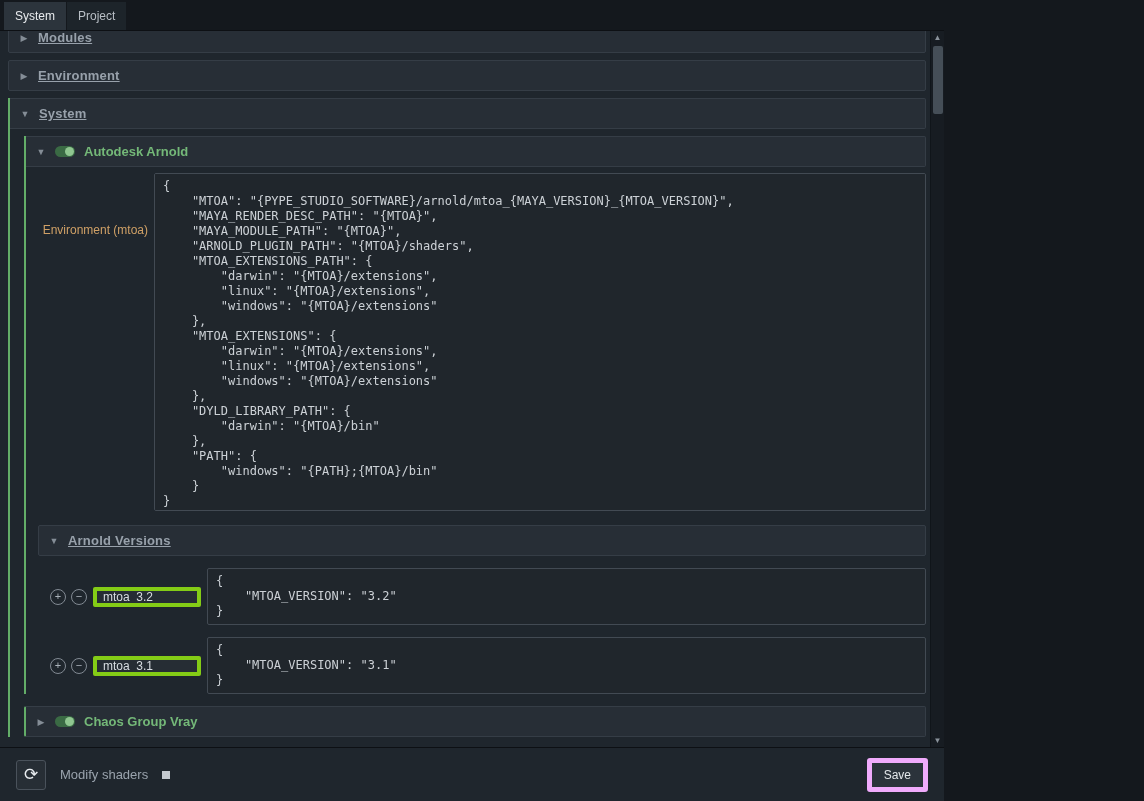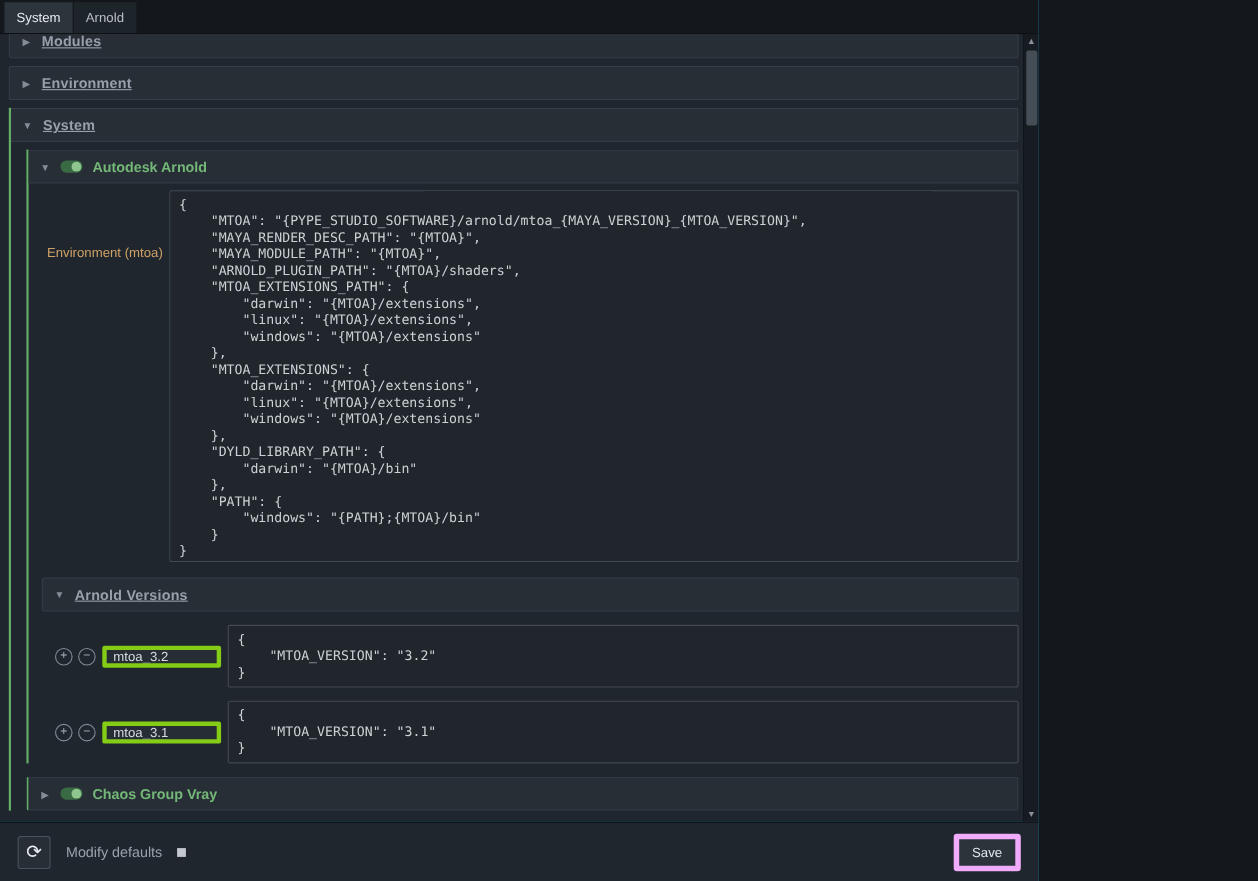--- a/index.html
+++ b/index.html
@@ -1,18 +1,18 @@
 <!DOCTYPE html>
 <html><head>
 <meta charset="utf-8">
 <style>
   * { margin:0; padding:0; box-sizing:border-box; }
   html,body { width:1144px; height:801px; overflow:hidden; background:#14181d;
               font-family:"Liberation Sans", sans-serif; }
-  .window { width:944px; height:801px; display:flex; flex-direction:column; background:#0ea5e9; }
+  .window { width:944px; height:801px; display:flex; flex-direction:column; background:#6d28d9; }
 
   
   .tabbar { height:30px; flex:none; background:#14181d; display:flex; align-items:flex-end; padding-left:4px; gap:1px; }
   .tab { font-size:12px; padding:7px 11px 7px; color:#b9bfc6; background:#1d242a; cursor:default; }
   .tab.active { background:#2c343c; color:#e8ebee; }
 
   
   .main { flex:1; display:flex; background:#1f262d; border-top:1px solid #0d1014; overflow:hidden; }
   .content { flex:1; overflow:hidden; padding:0 4px 0 8px; }
 
@@ -73,21 +73,21 @@
   .save-btn { background:#2b333b; border:5px solid #f0abfc; border-radius:3px; color:#e3e7ea;
               font-size:12px; padding:5px 12px; cursor:default; }
 </style>
 </head>
 <body>
 
 <div class="window">
 
   <div class="tabbar">
     <div class="tab active">System</div>
-    <div class="tab">Arnold</div>
+    <div class="tab">Project</div>
   </div>
 
   <div class="main">
     <div class="content">
 
       <div class="section-header clip-top">
         <span class="arrow">▶</span>
         <span class="section-title">Modules</span>
       </div>
 
@@ -180,19 +180,19 @@
     <div class="scrollbar">
       <div class="scroll-arrow">▲</div>
       <div class="scroll-thumb"></div>
       <div class="scroll-track-fill"></div>
       <div class="scroll-arrow">▼</div>
     </div>
   </div>
 
   <div class="footer">
     <button class="refresh-btn">⟳</button>
-    <span class="modify-label">Modify defaults</span>
+    <span class="modify-label">Modify shaders</span>
     <span class="state-square"></span>
     <span class="spacer"></span>
     <button class="save-btn">Save</button>
   </div>
 
 </div>
 
 </body></html>

